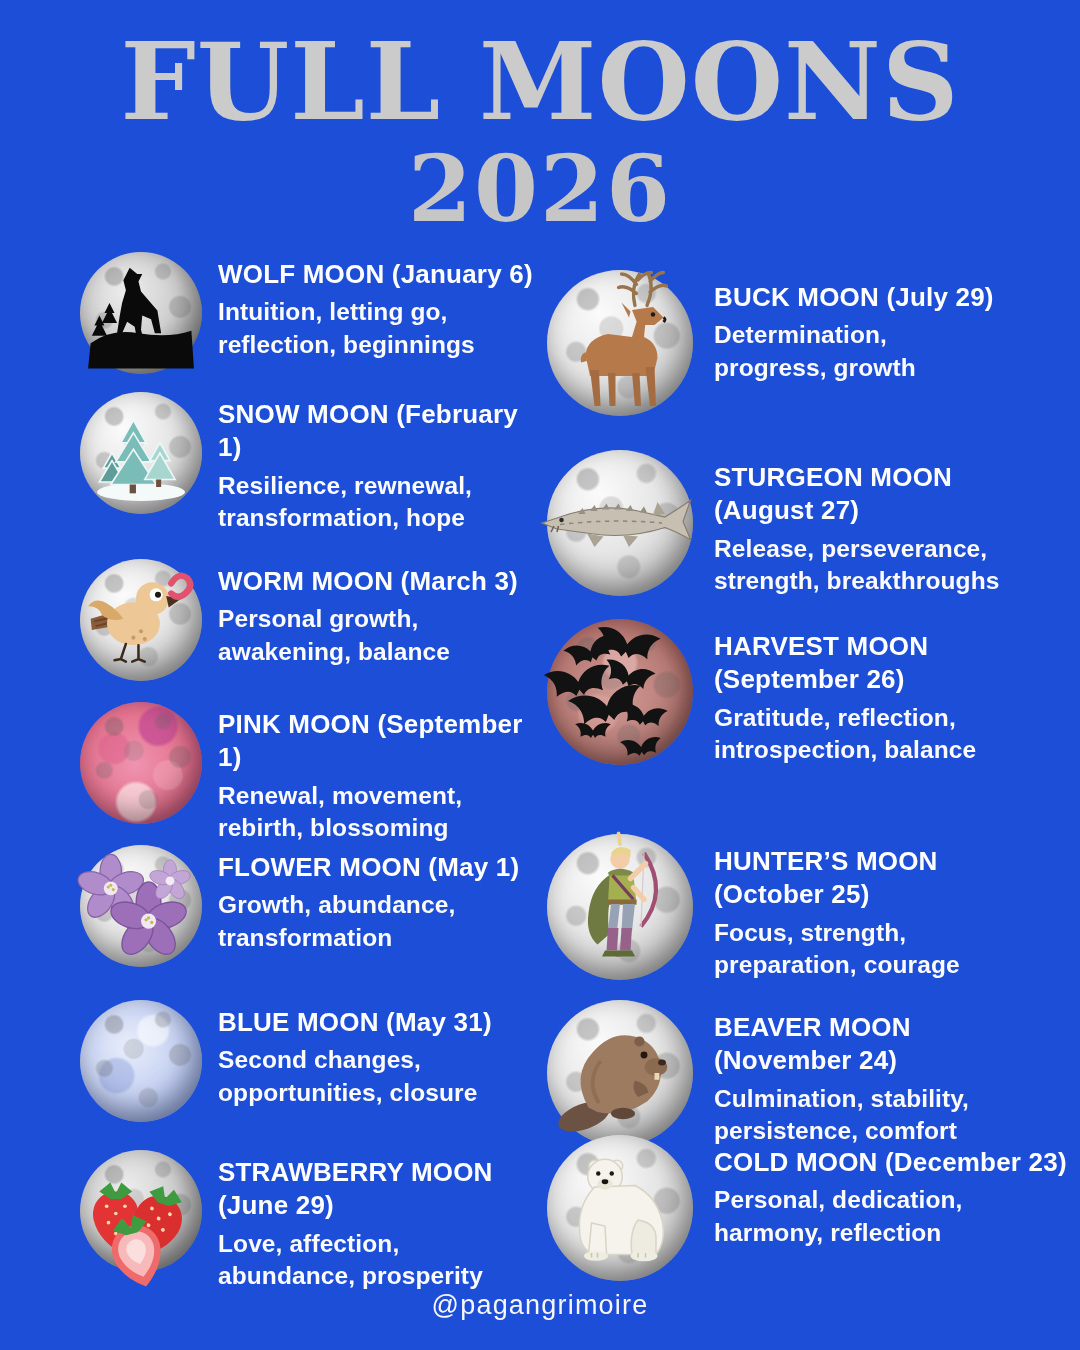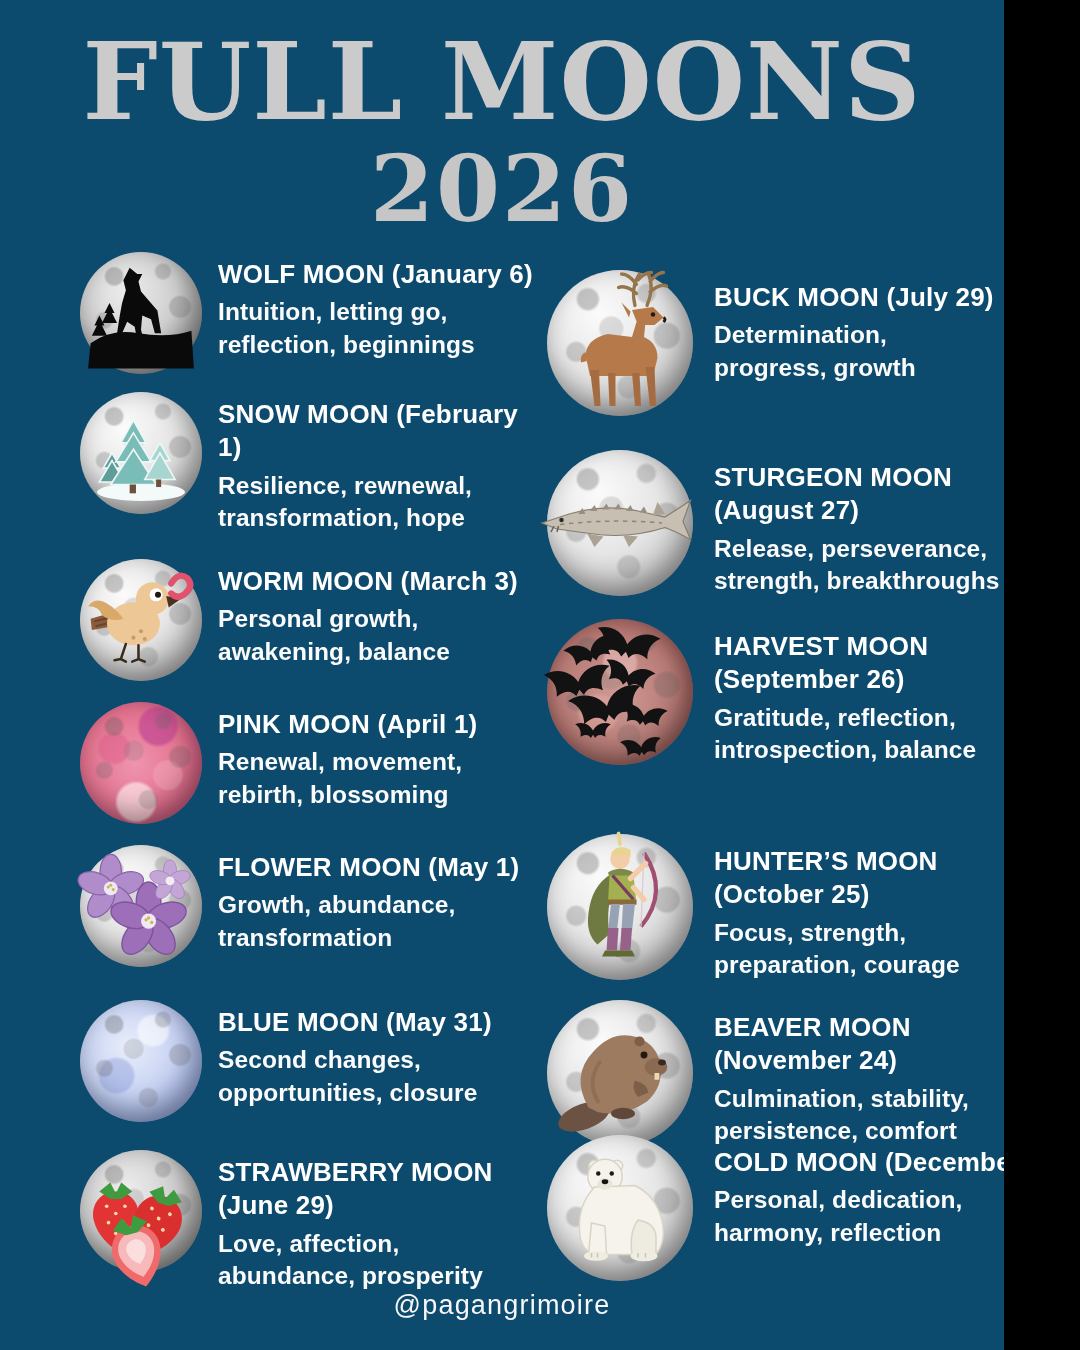--- a/index.html
+++ b/index.html
@@ -1,18 +1,18 @@
 <!DOCTYPE html>
 <html><head>
 <meta charset="utf-8">
 <style>
   html,body { margin:0; padding:0; background:#000; }
   .canvas {
-    position:relative; width:1004px; height:1350px;
-    background:#0c4a6e; overflow:hidden;
+    position:relative; width:1080px; height:1350px;
+    background:#1d4ed8; overflow:hidden;
     font-family:"Liberation Sans", sans-serif;
   }
   
   .title-block { position:absolute; top:26px; left:0; width:100%; text-align:center; }
   .title-line1 {
     margin:0; font-family:"DejaVu Serif", serif; font-weight:700;
     font-size:106px; line-height:1.05; color:#cbcbcb; letter-spacing:1px;
   }
   .title-line2 {
     margin:6px 0 0 0; font-family:"DejaVu Serif", serif; font-weight:700;
@@ -164,21 +164,21 @@
       <div class="desc">Personal growth,
 awakening, balance</div>
     </div>
   </div>
 
   <div class="entry col-l" style="top:700px">
     <div class="moon-wrap">
       <div class="moon-circle m-pink craters"></div>
     </div>
     <div class="entry-text">
-      <div class="heading">PINK MOON (April 1)</div>
+      <div class="heading">PINK MOON (September 1)</div>
       <div class="desc">Renewal, movement,
 rebirth, blossoming</div>
     </div>
   </div>
 
   <div class="entry col-l" style="top:843px">
     <div class="moon-wrap">
       <div class="moon-circle m-gray craters"></div>
       <svg class="figure" viewBox="0 0 100 100">
         <g fill="#b08ccb" stroke="#8a63a8" stroke-width="1">

